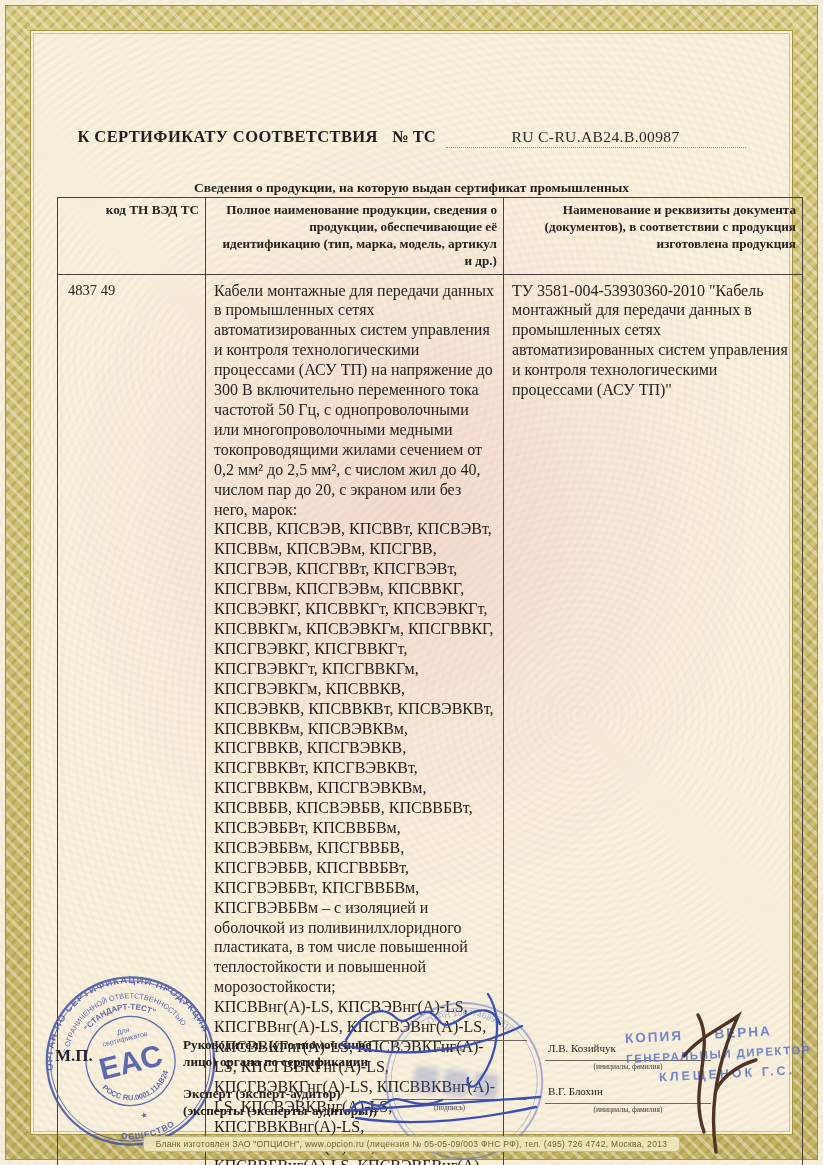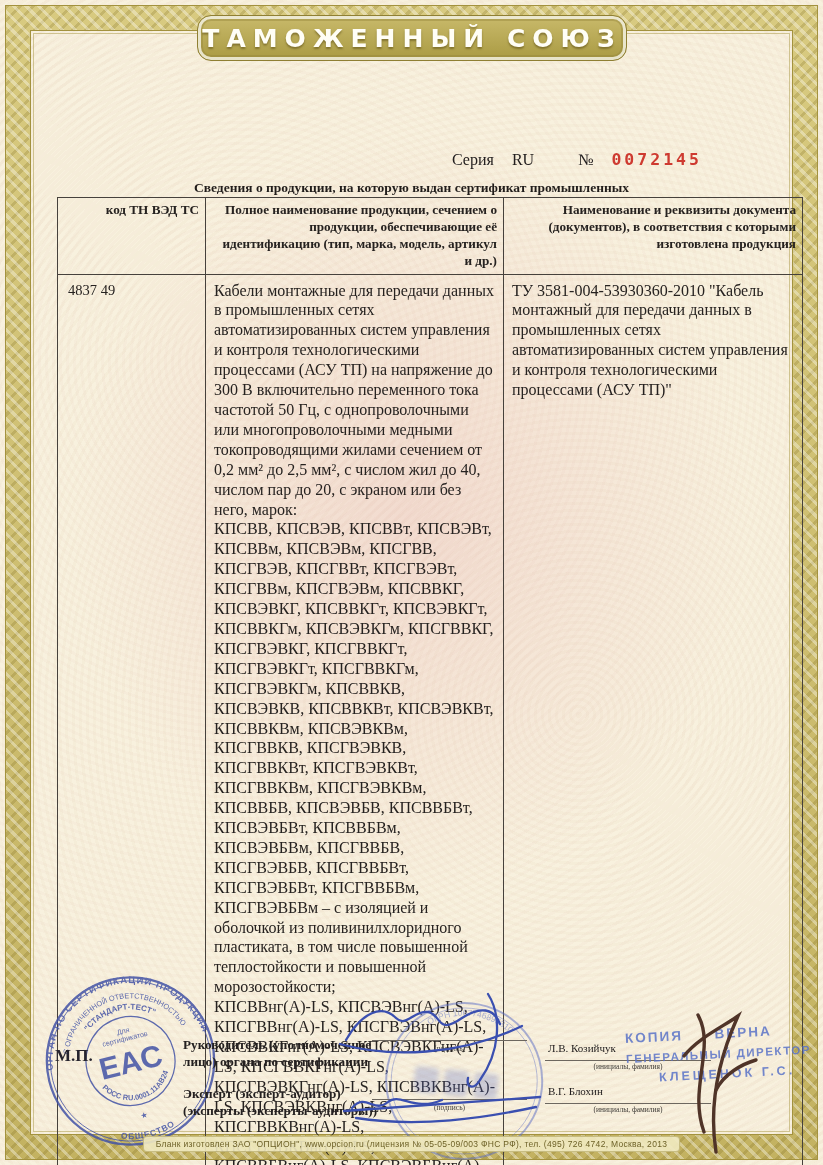--- a/index.html
+++ b/index.html
@@ -92,41 +92,37 @@
   .ink{position:absolute;left:0;top:960px;width:823px;height:205px;pointer-events:none;}
 </style>
 </head>
 <body>
 
 <div class="page">
   <div class="frame"></div>
   <div class="frame-inner"></div>
   <div class="frame-accent"></div>
 
-  <div class="banner">
-    <span>ТАМОЖЕННЫЙ СОЮЗ</span>
+
+
+  <div class="cert-row">
+    <span class="lbl">К СЕРТИФИКАТУ СООТВЕТСТВИЯ</span>
+    <span class="tc">№ ТС</span>
+    <span class="num">RU C-RU.АВ24.В.00987</span>
   </div>
 
-
-
-  <div class="series-row">
-    <span class="s1">Серия</span>
-    <span class="s2">RU</span>
-    <span class="s3">№</span>
-    <span class="serial" style="color:#ce3a30;">0072145</span>
-  </div>
 
   <div class="tbl-caption">Сведения о продукции, на которую выдан сертификат промышленных</div>
 
   <table class="tbl">
     <tbody>
         <tr>
       <th class="col1">код ТН ВЭД ТС</th>
-      <th class="col2">Полное наименование продукции, сечением о продукции, обеспечивающие её идентификацию (тип, марка, модель, артикул и др.)</th>
-      <th class="col3">Наименование и реквизиты документа (документов), в соответствия с которыми изготовлена продукция</th>
+      <th class="col2">Полное наименование продукции, сведения о продукции, обеспечивающие её идентификацию (тип, марка, модель, артикул и др.)</th>
+      <th class="col3">Наименование и реквизиты документа (документов), в соответствии с продукция изготовлена продукция</th>
     </tr>
     <tr>
       <td class="code">4837 49</td>
       <td>
         <p>Кабели монтажные для передачи данных в промышленных сетях автоматизированных систем управления и контроля технологическими процессами (АСУ ТП) на напряжение до 300 В включительно переменного тока частотой 50 Гц, с однопроволочными или многопроволочными медными токопроводящими жилами сечением от 0,2 мм² до 2,5 мм², с числом жил до 40, числом пар до 20, с экраном или без него, марок:</p>
         <p>КПСВВ, КПСВЭВ, КПСВВт, КПСВЭВт, КПСВВм, КПСВЭВм, КПСГВВ, КПСГВЭВ, КПСГВВт, КПСГВЭВт, КПСГВВм, КПСГВЭВм, КПСВВКГ, КПСВЭВКГ, КПСВВКГт, КПСВЭВКГт, КПСВВКГм, КПСВЭВКГм, КПСГВВКГ, КПСГВЭВКГ, КПСГВВКГт, КПСГВЭВКГт, КПСГВВКГм, КПСГВЭВКГм, КПСВВКВ, КПСВЭВКВ, КПСВВКВт, КПСВЭВКВт, КПСВВКВм, КПСВЭВКВм, КПСГВВКВ, КПСГВЭВКВ, КПСГВВКВт, КПСГВЭВКВт, КПСГВВКВм, КПСГВЭВКВм, КПСВВБВ, КПСВЭВБВ, КПСВВБВт, КПСВЭВБВт, КПСВВБВм, КПСВЭВБВм, КПСГВВБВ, КПСГВЭВБВ, КПСГВВБВт, КПСГВЭВБВт, КПСГВВБВм, КПСГВЭВБВм – с изоляцией и оболочкой из поливинилхлоридного пластиката, в том числе повышенной теплостойкости и повышенной морозостойкости;</p>
         <p>КПСВВнг(А)-LS, КПСВЭВнг(А)-LS, КПСГВВнг(А)-LS, КПСГВЭВнг(А)-LS, КПСВВКГнг(А)-LS, КПСВЭВКГнг(А)-LS, КПСГВВКГнг(А)-LS, КПСГВЭВКГнг(А)-LS, КПСВВКВнг(А)-LS, КПСВЭВКВнг(А)-LS, КПСГВВКВнг(А)-LS, КПСГВЭВКВнг(А)-LS, КПСВВБВнг(А)-LS, КПСВЭВБВнг(А)-LS, КПСГВВБВнг(А)-LS, КПСГВЭВБВнг(А)-LS – с изоляцией и оболочкой из поливинилхлоридного пластиката пониженной пожароопасности с низким дымо- и газовыделением;</p>
       </td>
       <td>ТУ 3581-004-53930360-2010 "Кабель монтажный для передачи данных в промышленных сетях автоматизированных систем управления и контроля технологическими процессами (АСУ ТП)"</td>
     </tr>

